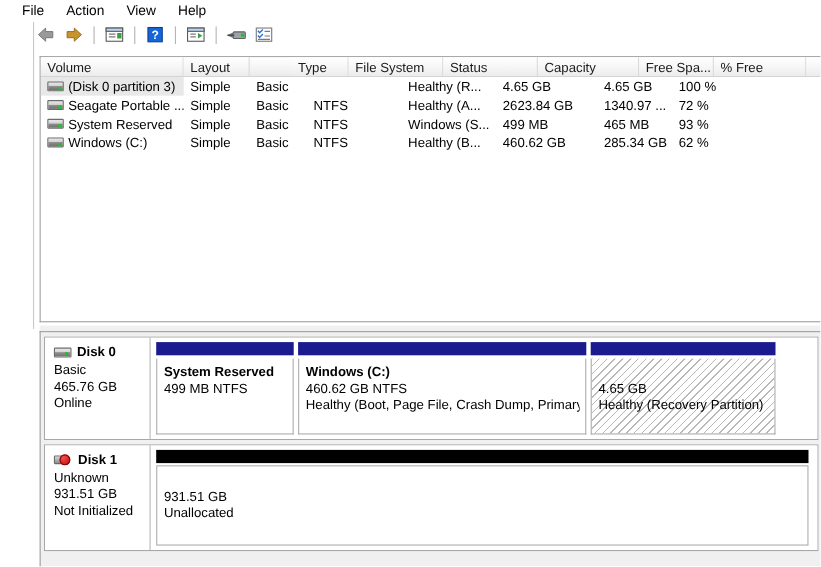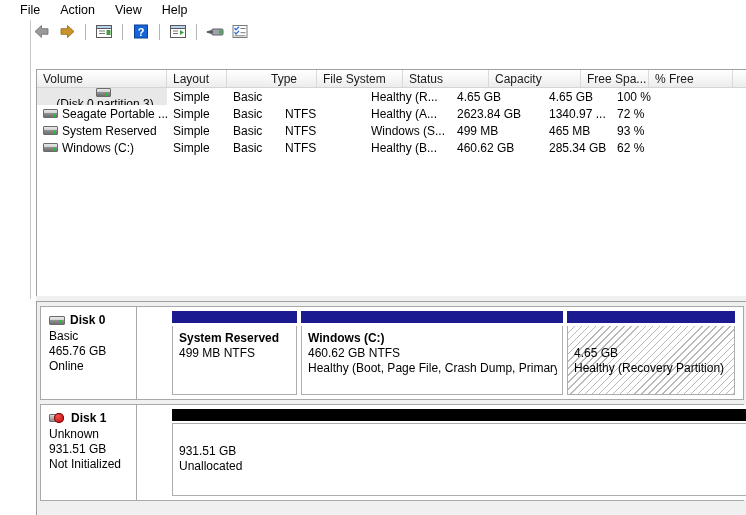--- a/index.html
+++ b/index.html
@@ -65,21 +65,21 @@
   #left-rule {
     position: absolute;
     left: 30px; top: 20px;
     width: 1px; height: 279px;
     background: #c8c8c8;
   }
 
   
   #volume-pane {
     position: absolute;
-    left: 36px; top: 69px;
+    left: 36px; top: 51px;
     width: 710px; height: 242px;
     background: #ffffff;
     border: 1px solid #a0a0a0;
     border-right: none;
     overflow: hidden;
   }
   #vol-header {
     display: flex;
     height: 18px;
     background: linear-gradient(to bottom, #ffffff 0%, #f4f4f4 60%, #ebebeb 100%);
@@ -108,21 +108,21 @@
   }
   .vr-cell {
     display: flex;
     align-items: center;
     padding-left: 6px;
     font-size: 12px;
     white-space: nowrap;
     overflow: hidden;
     height: 17px;
   }
-  .vr-cell.sel { background: #e8e8e8; flex-direction: column; }
+  .vr-cell.sel { background: #e8e8e8; }
 
   
   .drv-icon {
     position: relative;
     width: 15px; height: 9px;
     margin-right: 4px;
     flex: 0 0 auto;
     border: 1px solid #6b6b6b;
     border-radius: 1px;
     background: linear-gradient(to bottom, #e8e8e8 0%, #d0d0d0 45%, #8f8f8f 50%, #6e6e6e 100%);
@@ -155,21 +155,20 @@
     overflow: hidden;
   }
 
   .disk-row {
     position: relative;
     display: flex;
     background: #ffffff;
     border: 1px solid #a8a8a8;
     margin: 4px 0 0 3px;
     width: 704px;
-    gap: 30px;
   }
 
   .disk-info {
     flex: 0 0 96px;
     padding: 6px 0 6px 8px;
     border-right: 1px solid #a8a8a8;
     background: #ffffff;
   }
   .disk-title {
     display: flex;

